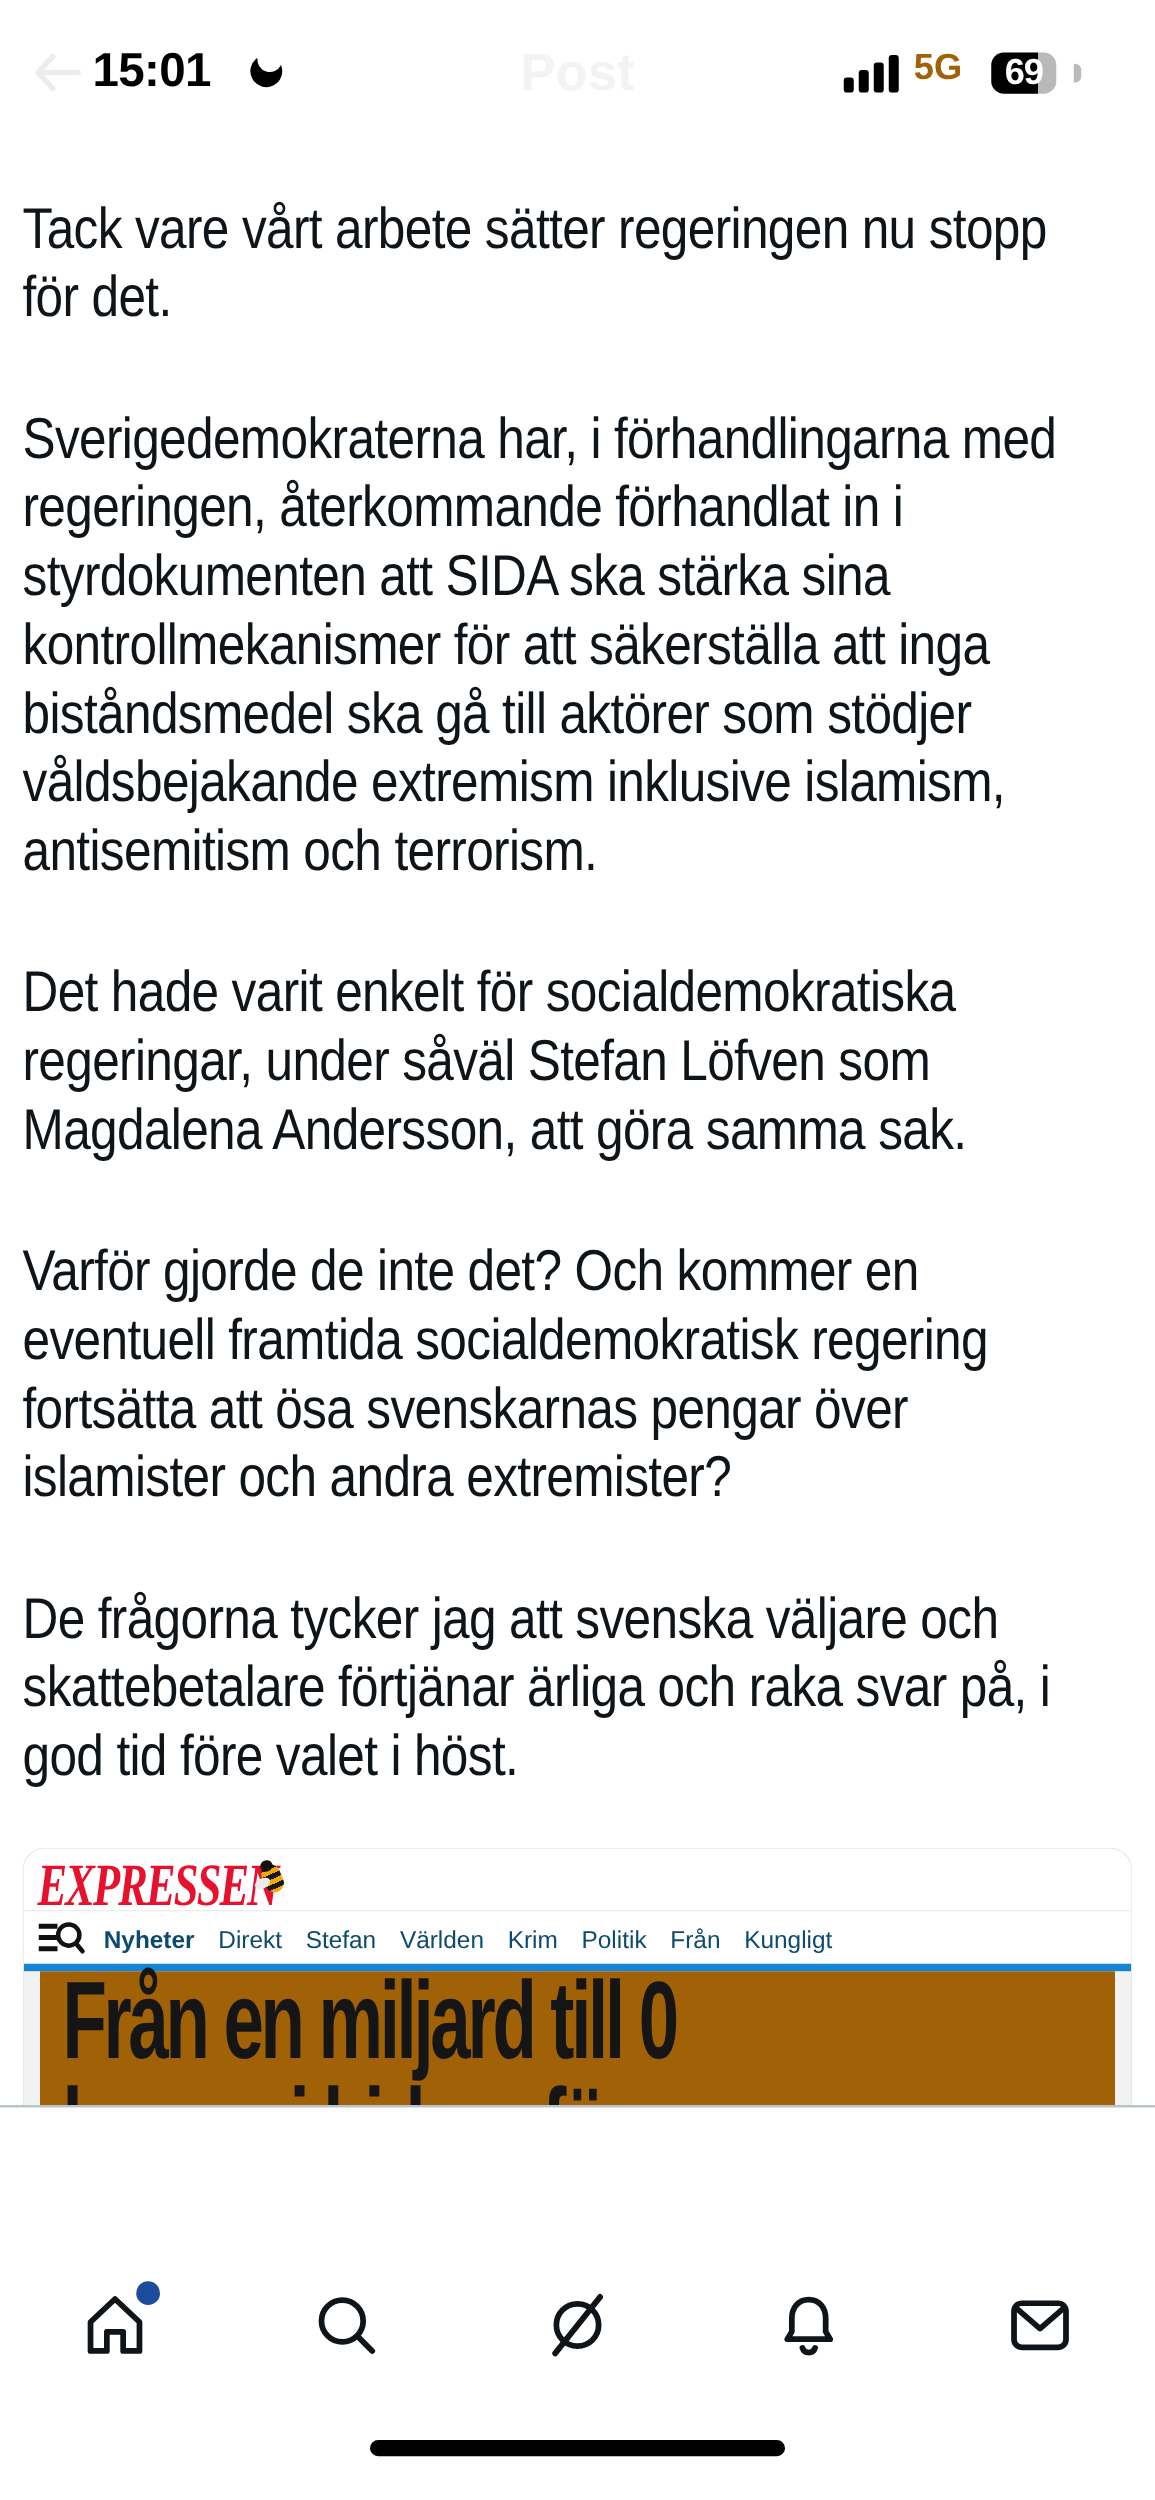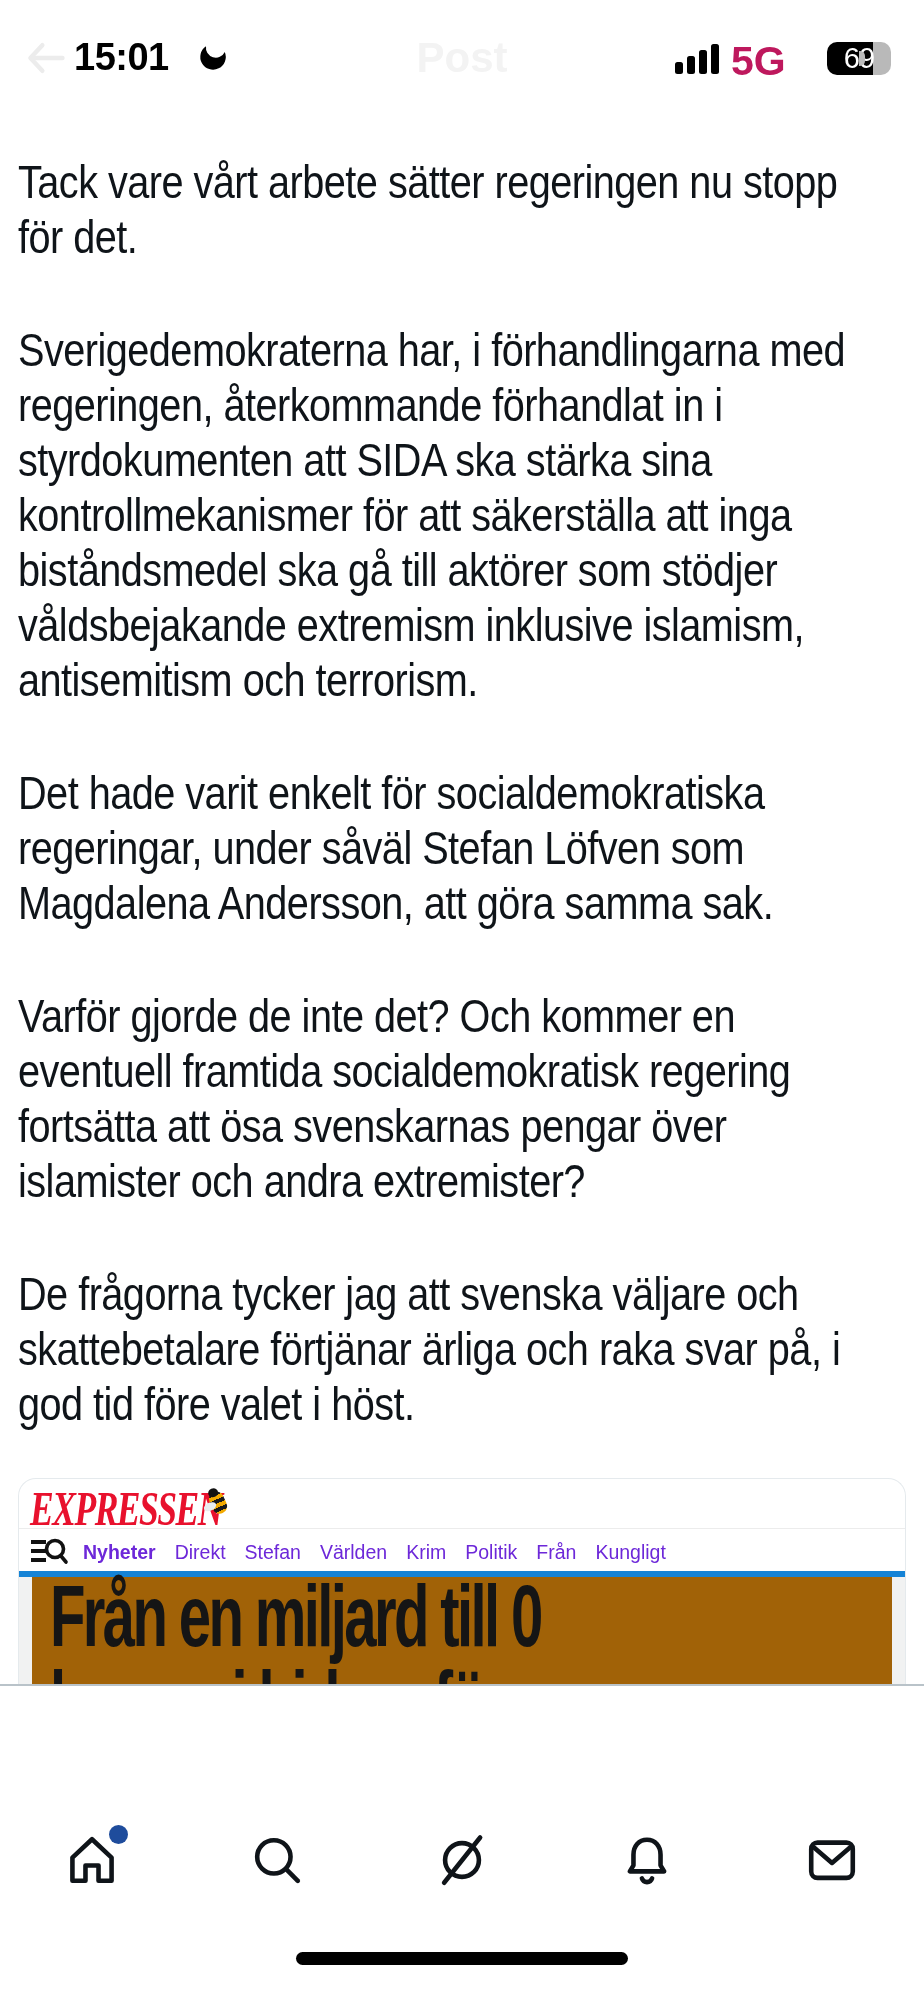--- a/index.html
+++ b/index.html
@@ -7,24 +7,24 @@
     position:relative;width:924px;height:2000px;background:#fff;overflow:hidden;
     font-family:"Liberation Sans",sans-serif;color:#0f1419;
   }
   
   .back-arrow{position:absolute;left:24px;top:36px;}
   .sb-time{position:absolute;left:74px;top:36px;font-size:38px;font-weight:700;letter-spacing:-0.5px;color:#000;}
   .sb-moon{position:absolute;left:196px;top:40px;width:34px;height:34px;}
   .sb-title{position:absolute;left:0;right:0;top:34px;text-align:center;font-size:42px;font-weight:700;color:#f3f3f3;}
   .sb-signal{position:absolute;left:675px;top:44px;display:flex;align-items:flex-end;gap:4px;height:30px;}
   .sb-signal i{display:block;width:8px;background:#000;border-radius:2.5px;}
-  .sb-net{position:absolute;left:731px;top:38px;font-size:41px;font-weight:600;color:#be185d;}
-  .sb-batt{position:absolute;left:827px;top:42px;width:64px;height:33px;border-radius:10px;
+  .sb-net{position:absolute;left:731px;top:38px;font-size:29px;font-weight:600;color:#a16207;}
+  .sb-batt{position:absolute;left:793px;top:42px;width:52px;height:33px;border-radius:10px;
     background:linear-gradient(90deg,#000 0 72%,#b9b9b9 72% 100%);
-    color:#fff;font-size:29px;font-weight:400;display:flex;align-items:center;justify-content:center;letter-spacing:-1px;}
+    color:#fff;font-size:29px;font-weight:700;display:flex;align-items:center;justify-content:center;letter-spacing:-1px;}
   .sb-batt-nub{position:absolute;left:859px;top:51px;width:6px;height:15px;border-radius:0 5px 5px 0;background:#bbb;}
   
   .post-body{
     position:absolute;left:18px;top:155px;width:1040px;
     font-size:46px;line-height:55px;letter-spacing:-0.6px;color:#0f1419;
     transform:scaleX(0.862);transform-origin:0 0;white-space:nowrap;
   }
   .post-body p{margin:0 0 58px 0;}
   .post-body .line{display:block;}
   
@@ -32,21 +32,21 @@
     border:1px solid #e5eaed;border-bottom:none;border-radius:18px 18px 0 0;overflow:hidden;}
   .brand{position:absolute;left:11px;top:2px;font-family:"Liberation Serif",serif;font-style:italic;font-weight:700;
     font-size:48px;color:#e8112d;letter-spacing:-2px;transform:scaleX(0.74);transform-origin:0 0;white-space:nowrap;}
   .wasp{position:absolute;left:188px;top:12px;width:24px;height:30px;transform:rotate(-24deg);}
   .wasp .wbody{width:15px;height:23px;margin-left:5px;border-radius:8px;
     background:repeating-linear-gradient(180deg,#1a1a1a 0 4px,#f2a900 4px 8px);}
   .wasp .whead{position:absolute;left:7px;top:-4px;width:10px;height:9px;border-radius:50%;background:#111;}
   .wasp .wwing{position:absolute;left:-3px;top:8px;width:13px;height:8px;border-radius:50%;background:#e9edef;}
   .logo-divider{position:absolute;top:49px;left:0;right:0;height:1px;background:#ececec;}
   .card-nav{position:absolute;top:55px;left:10px;right:0;height:37px;display:flex;align-items:center;}
-  .card-nav .items{display:flex;gap:19px;margin-left:14px;font-size:19.5px;color:#6d28d9;letter-spacing:0;}
+  .card-nav .items{display:flex;gap:19px;margin-left:14px;font-size:19.5px;color:#0c4a6e;letter-spacing:0;}
   .card-nav .items .nv{white-space:nowrap;}
   .card-nav .items .first{font-weight:700;}
   .blue-line{position:absolute;top:92px;left:0;right:0;height:6px;background:#1583d6;}
   .headline-zone{position:absolute;top:98px;left:0;right:0;bottom:0;background:#a16207;}
   .gutter-l{position:absolute;left:0;top:0;bottom:0;width:13px;background:#f1f2f2;}
   .gutter-r{position:absolute;right:0;top:0;bottom:0;width:13px;background:#f1f2f2;}
   .headline{position:absolute;left:31px;top:-4px;font-size:88px;line-height:86px;font-weight:800;letter-spacing:-4px;
     color:#151515;transform:scaleX(0.66);transform-origin:0 0;white-space:nowrap;}
   .headline span{display:block;}
   

